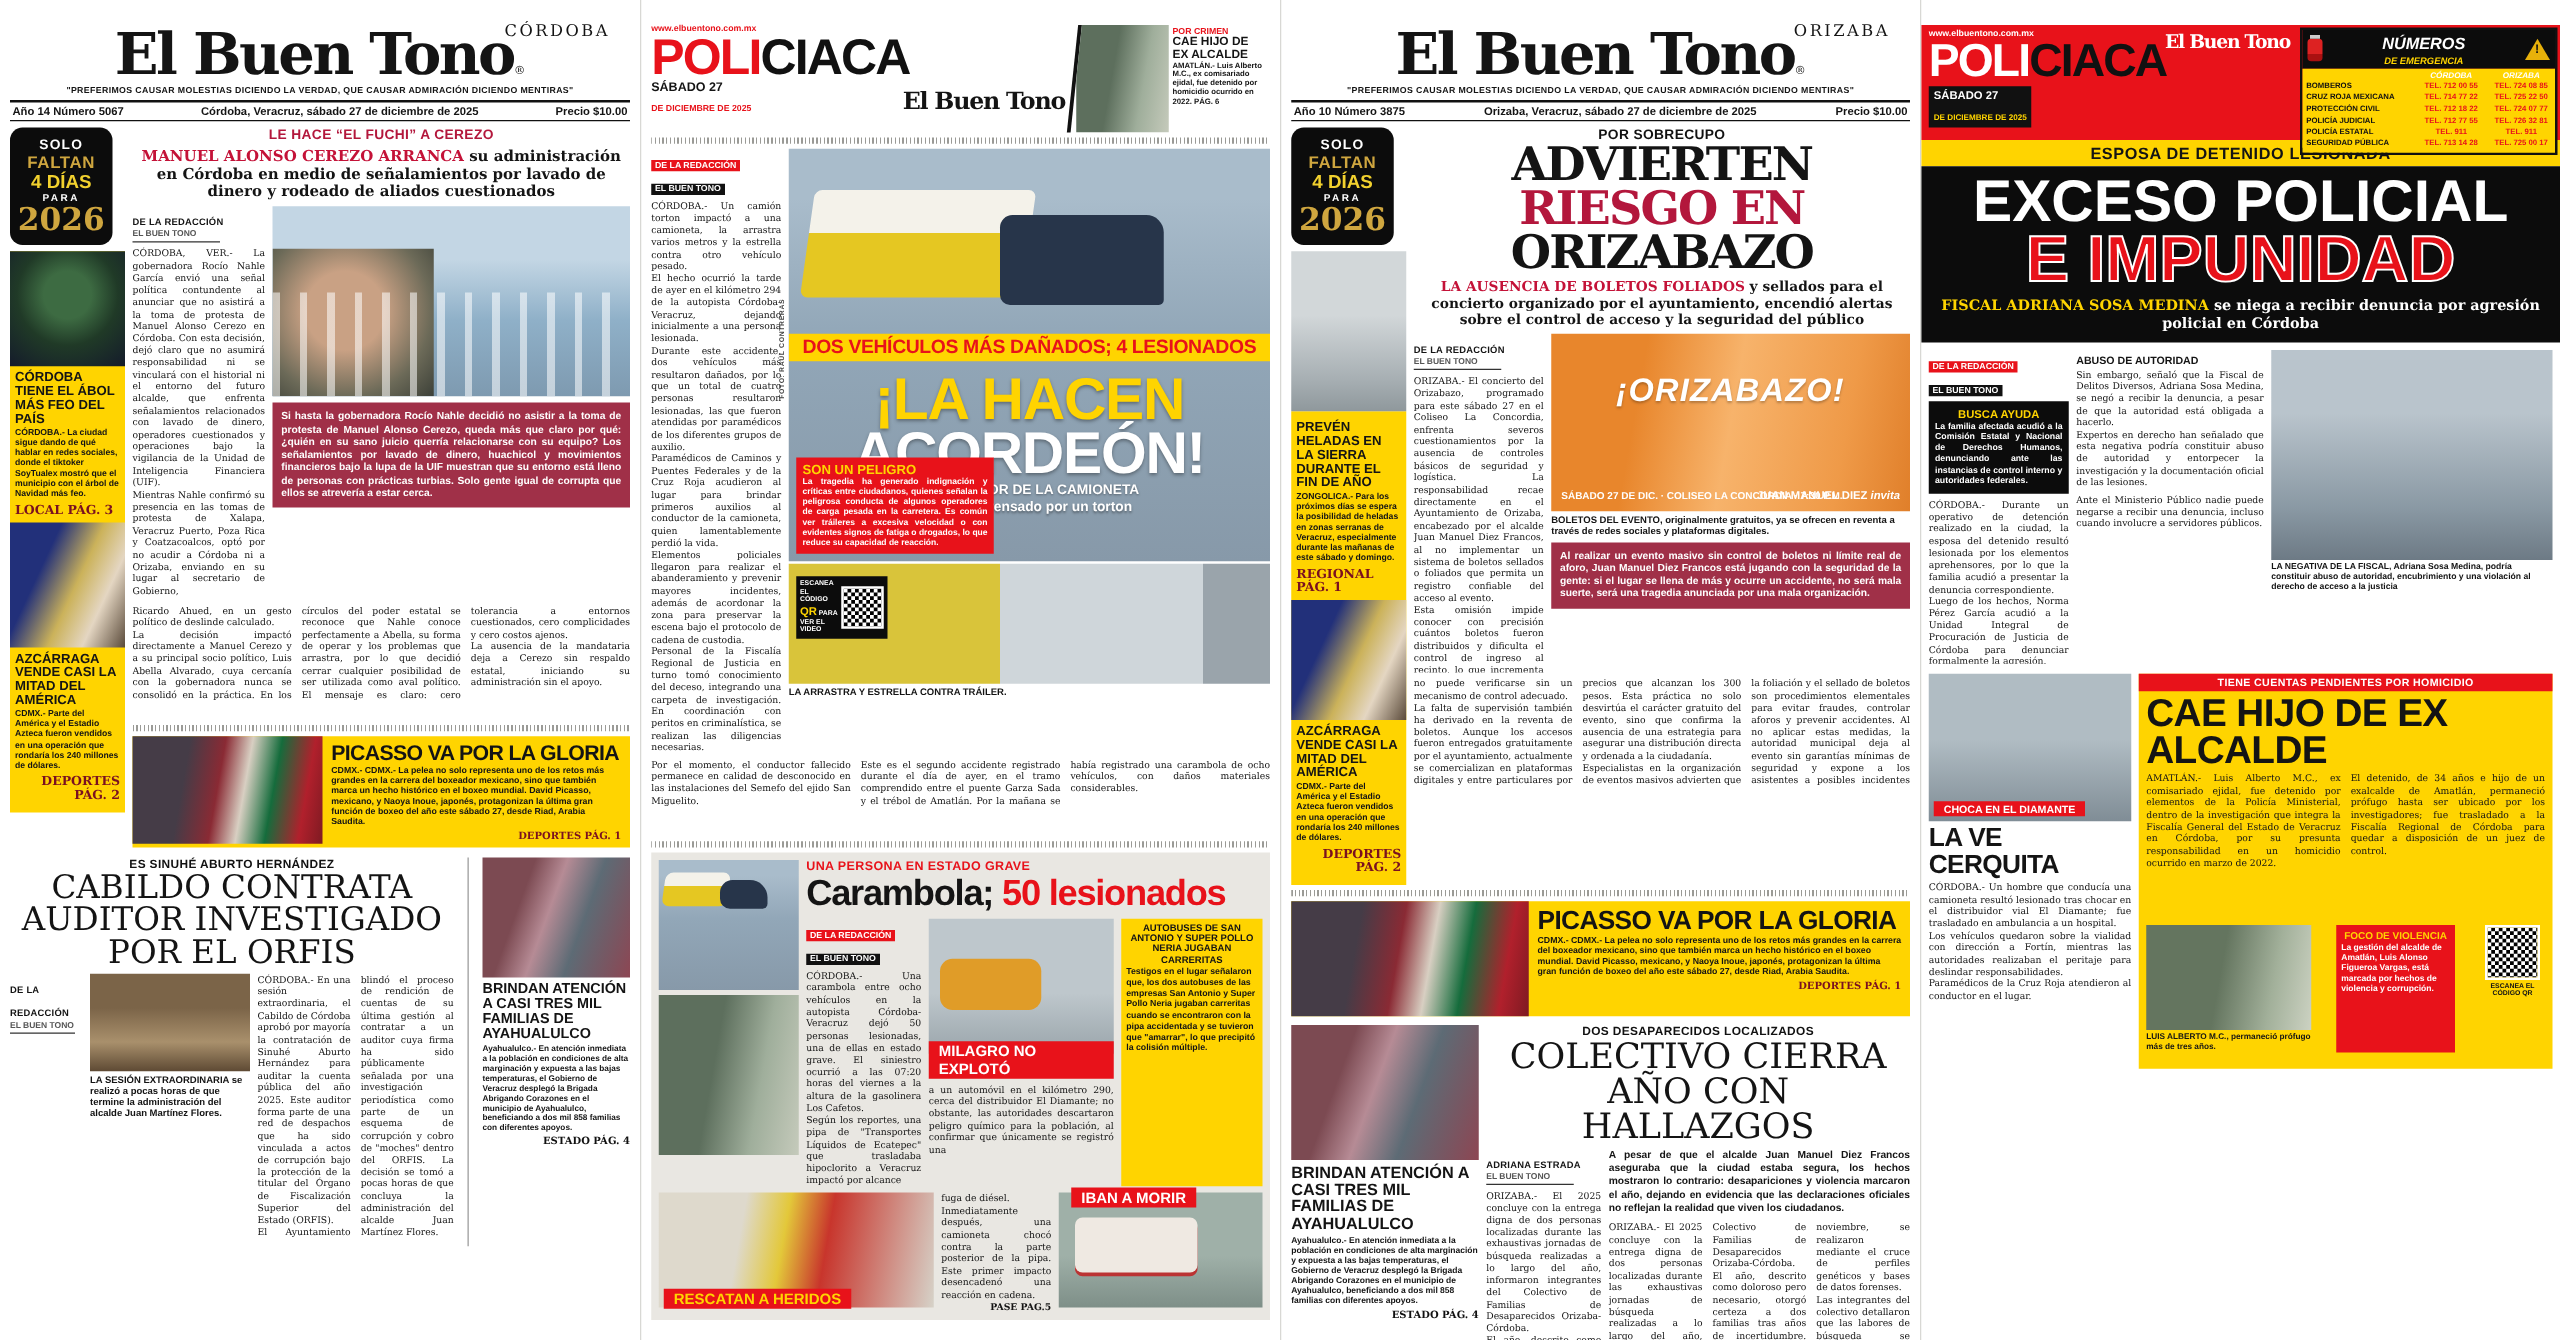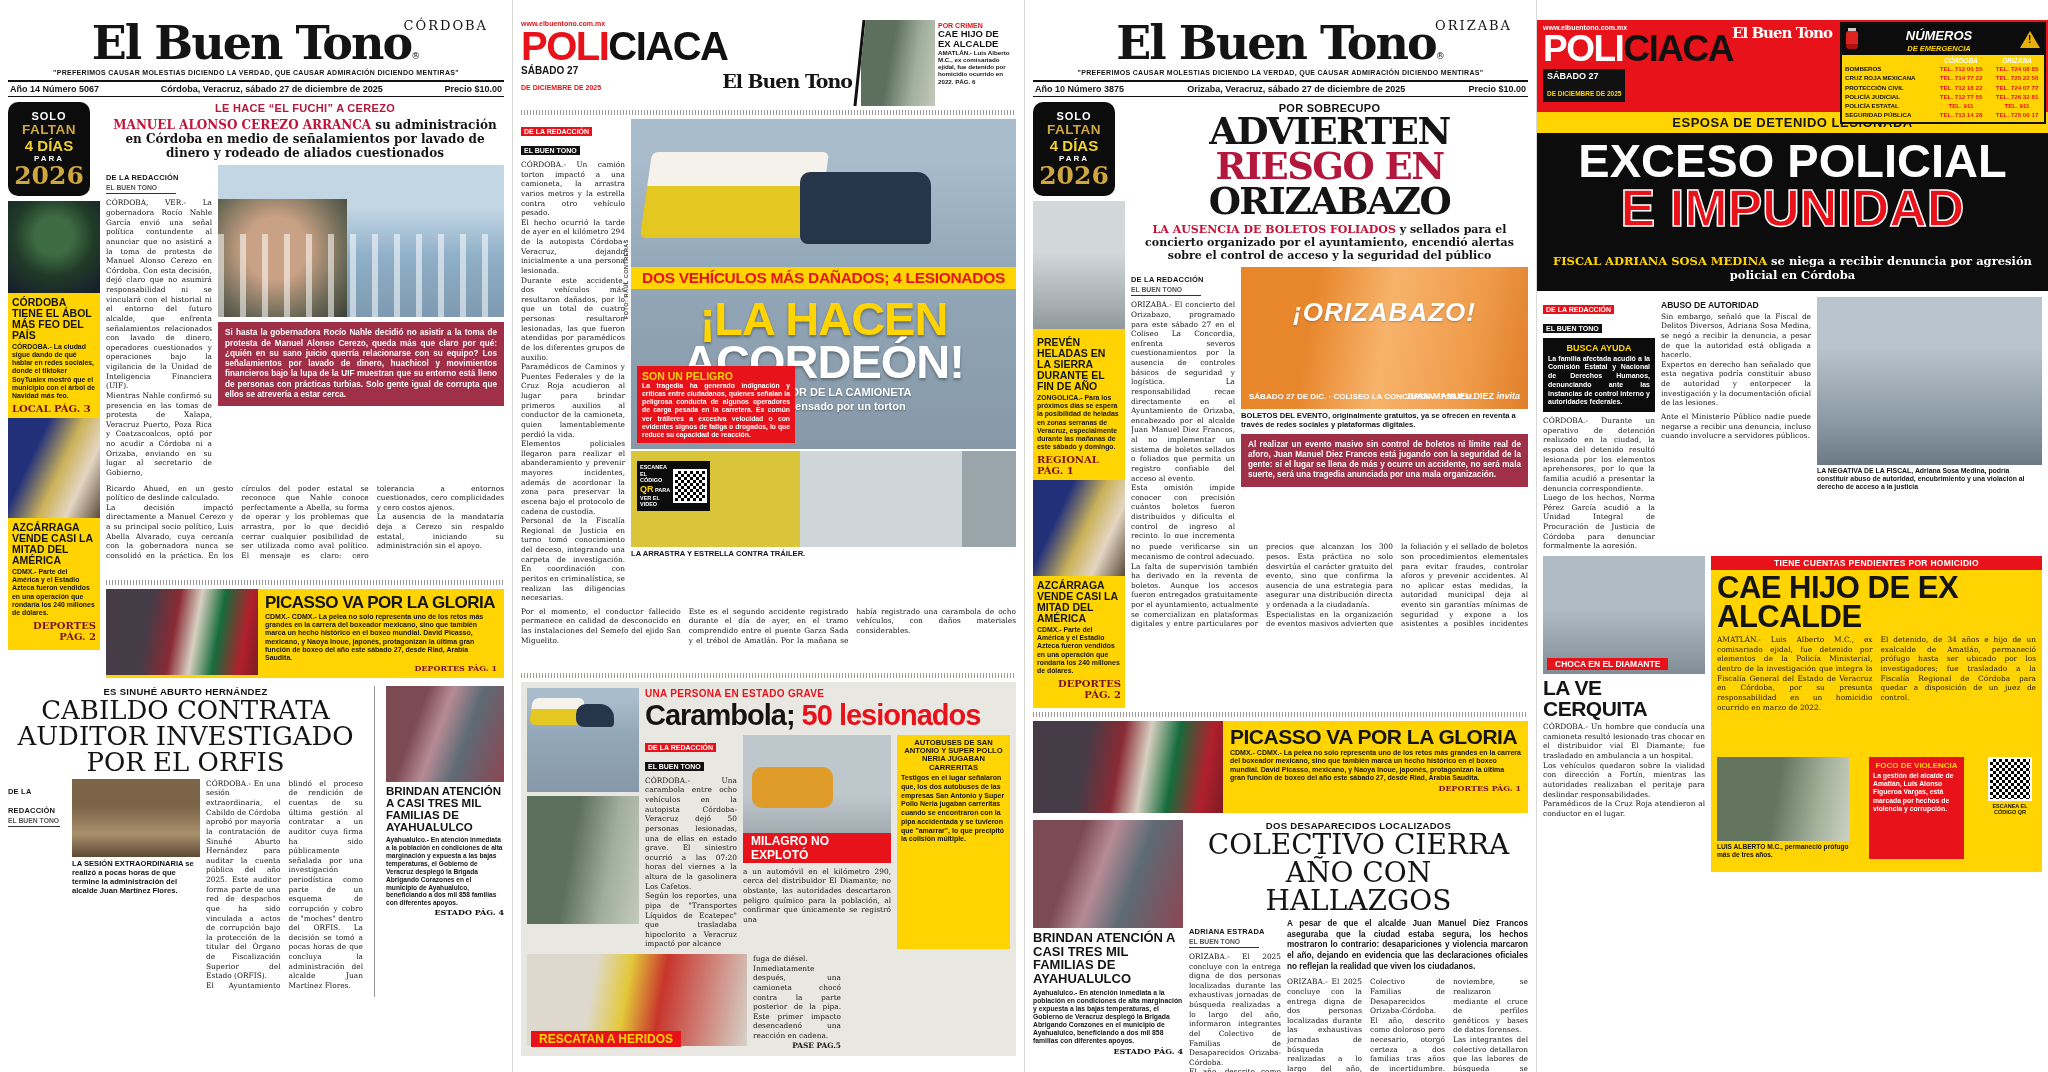--- a/index.html
+++ b/index.html
@@ -132,21 +132,21 @@
   .warn-icon::after{content:"!";position:absolute;left:-2px;top:3px;font-weight:900;font-size:10px;color:#111}
   .emg-body{background:var(--yellow);padding:2px 3px}
   .emg-cols{display:grid;grid-template-columns:88px 56px 56px;font-size:6.2px;font-weight:800;align-items:center}
   .emg-cols .hd{font-style:italic;font-weight:900;font-size:6.5px;text-align:center}
   .emg-cols .nm{color:#111;line-height:1.5}
   .emg-cols .tel{color:var(--red);text-align:center;line-height:1.5}
   .p4-kickerstrip{background:var(--yellow);text-align:center;font-family:"Liberation Sans",sans-serif;font-weight:900;font-size:13px;letter-spacing:.5px;padding:3px 0}
   .p4-black{background:#0c0c0c;text-align:center;padding:6px 4px 8px}
   .p4-h1{color:#fff;font-family:"Liberation Sans",sans-serif;font-weight:900;font-size:47px;letter-spacing:0;line-height:.95}
   .p4-h2{color:var(--red);font-family:"Liberation Sans",sans-serif;font-weight:900;font-size:52px;letter-spacing:0;line-height:.95;-webkit-text-stroke:1.5px #fff}
-  .p4-deck{margin-top:22px;font-weight:700;font-size:11.5px;line-height:1.2}
+  .p4-deck{margin-top:5px;font-weight:700;font-size:11.5px;line-height:1.2}
   .p4-deck .y{color:var(--yellow)} .p4-deck .w{color:#fff}
   .busca{background:#0c0c0c;color:#fff;padding:5px;font-family:"Liberation Sans",sans-serif;width:100%}
   .busca .bt{color:var(--yellow);font-weight:900;font-size:9px;text-align:center}
   .busca p{font-weight:700;font-size:7px;line-height:1.25;margin-top:2px;text-align:justify}
   .subhead4{font-family:"Liberation Sans",sans-serif;font-weight:900;font-size:8.5px;margin:3px 0 2px}
   .cae{background:var(--yellow);padding:0 0 5px}
   .cae-tag{background:var(--red);color:#fff;font-family:"Liberation Sans",sans-serif;font-weight:900;font-size:8.5px;text-align:center;padding:2px 0;letter-spacing:.3px}
   .cae-hl{font-family:"Liberation Sans",sans-serif;font-weight:900;font-size:31px;line-height:.92;letter-spacing:-.5px;padding:4px 6px 2px}
   .foco{background:var(--red);color:#fff;padding:4px;font-family:"Liberation Sans",sans-serif}
   .foco .ft{color:var(--yellow);font-weight:900;font-size:8px;text-align:center}
@@ -371,20 +371,24 @@
       </div>
       <div style="display:flex;gap:6px;margin-top:5px">
         <div style="width:220px;flex:none;position:relative">
           <div class="ph ph-ambulance" style="height:92px"></div>
           <div class="redlabel yl" style="position:absolute;left:4px;bottom:3px">RESCATAN A HERIDOS</div>
         </div>
         <div style="width:88px;flex:none">
           <div class="bodytxt">fuga de diésel.
 Inmediatamente después, una camioneta chocó contra la parte posterior de la pipa. Este primer impacto desencadenó una reacción en cadena.</div>
           <div style="font-weight:700;font-size:7.4px;text-align:right">PASE PAG.5</div>
+        </div>
+        <div style="flex:1;min-width:0;position:relative">
+          <div class="ph ph-bus" style="height:92px"></div>
+          <div class="redlabel" style="position:absolute;left:10px;top:-4px">IBAN A MORIR</div>
         </div>
       </div>
     </section>
   </div>
 
   <div class="page">
     <header class="mast">
       <span class="mast-title">El Buen Tono</span><span class="mast-reg">®</span>
       <span class="mast-ed">ORIZABA</span>
       <div class="mast-slogan">"PREFERIMOS CAUSAR MOLESTIAS DICIENDO LA VERDAD, QUE CAUSAR ADMIRACIÓN DICIENDO MENTIRAS"</div>

